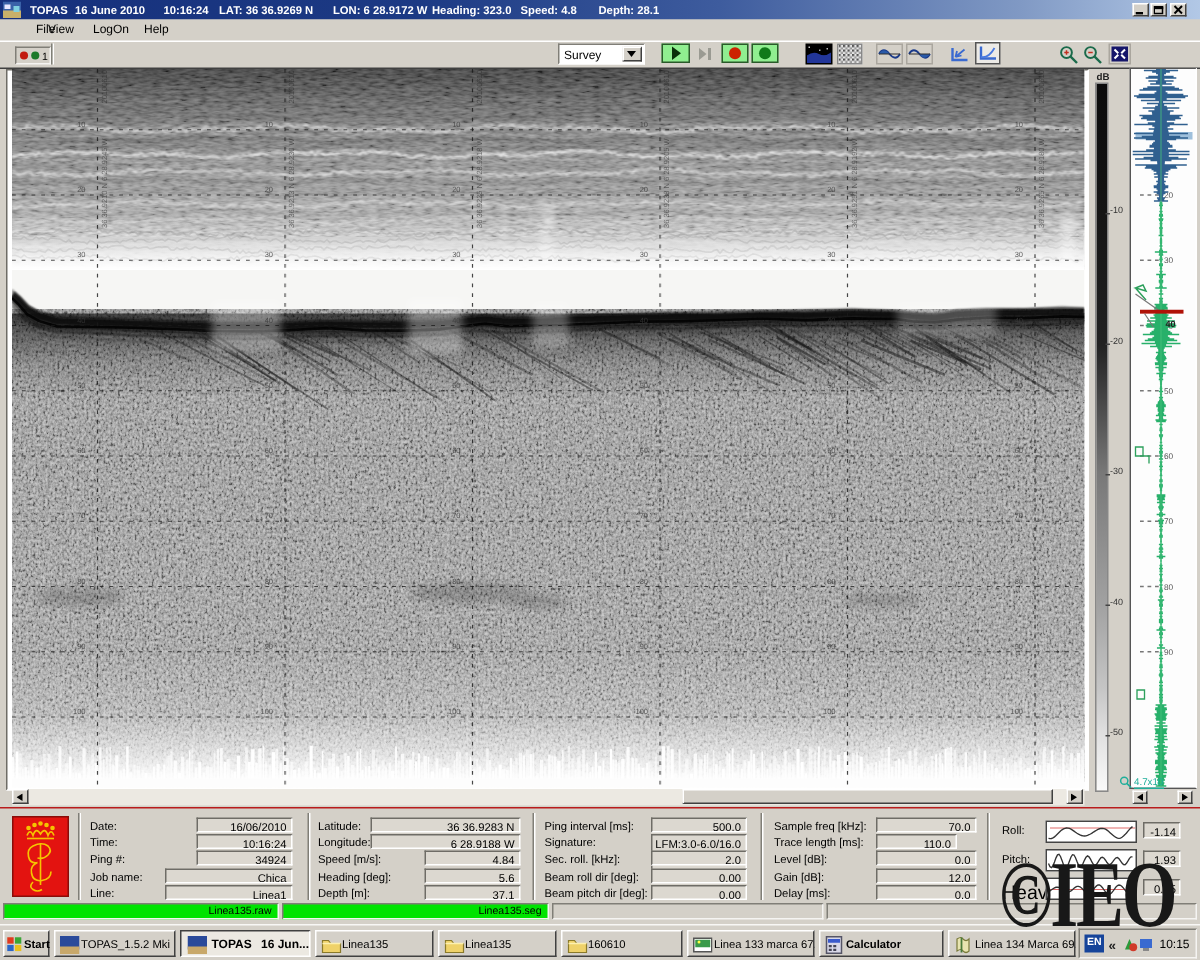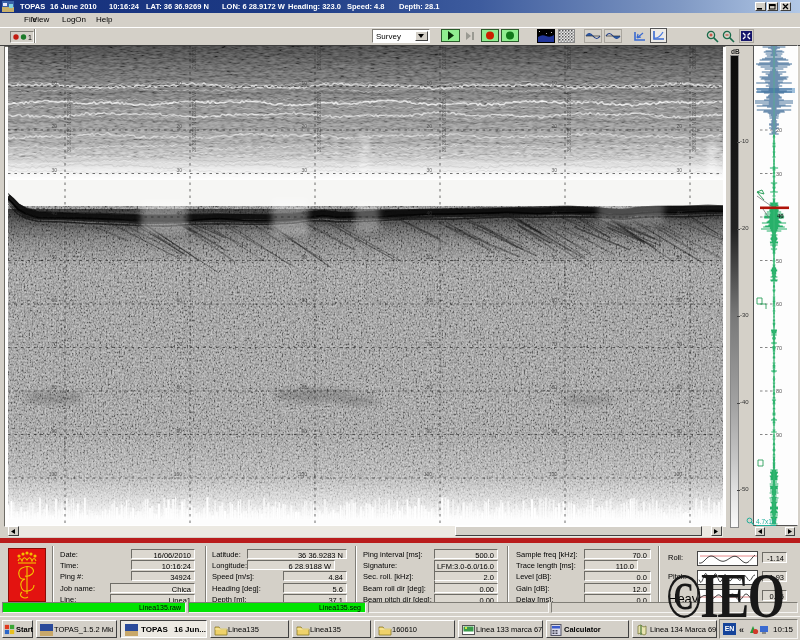--- a/index.html
+++ b/index.html
@@ -837,21 +837,21 @@
 <div class="abs" style="left:755px;top:527px;width:42px;height:10px">
   <div class="btn" style="left:0;top:0;width:10px;height:9px"></div>
   <svg class="abs" style="left:3px;top:2px" width="4" height="5">
       <path d="M4 0 L0 2.5 L4 5 Z" fill="#000"></path>
     </svg>
   <div class="btn" style="left:30px;top:0;width:10px;height:9px"></div>
   <svg class="abs" style="left:33px;top:2px" width="4" height="5">
       <path d="M0 0 L4 2.5 L0 5 Z" fill="#000"></path>
     </svg>
 </div>
-<div class="abs" style="left:0;top:538px;width:800px;height:64px;background:#d4d0c8;border-top:5px solid #b91c1c">
+<div class="abs" style="left:0;top:538px;width:800px;height:64px;background:#d4d0c8;border-top:1px solid #b91c1c">
 <svg class="abs" style="left:8px;top:5px" width="38" height="54" viewBox="0 0 38 54">
 <rect width="38" height="54" fill="#e31310"></rect>
       <rect x="0.5" y="0.5" width="37" height="53" fill="none" stroke="#8a0c08" stroke-width="1"></rect>
 <g stroke="#f5c400" fill="none" stroke-width="1.1">
 <path d="M10 13 q2 -5 4 0 q2 -6 5 -1 q3 -5 5 1 q2 -5 4 0"></path>
 <circle cx="11" cy="8" r="1" fill="#f5c400"></circle>
         <circle cx="15" cy="6" r="1" fill="#f5c400"></circle>
         <circle cx="19" cy="5" r="1" fill="#f5c400"></circle>
         <circle cx="23" cy="6" r="1" fill="#f5c400"></circle>
         <circle cx="27" cy="8" r="1" fill="#f5c400"></circle>
@@ -878,21 +878,21 @@
     </div>
 <div class="abs" style="left:60px;top:52px;font-size:7.5px;color:#000">Line:</div>
 <div class="abs sunkenw" style="left:110px;top:51px;width:85px;height:10px">
       <span style="position:absolute;right:3px;top:0.5px;font-size:7.5px;white-space:nowrap">Linea1</span>
     </div>
 <div class="abs" style="left:212px;top:7px;font-size:7.5px;color:#000">Latitude:</div>
 <div class="abs sunkenw" style="left:247px;top:6px;width:100px;height:10px">
       <span style="position:absolute;right:3px;top:0.5px;font-size:7.5px;white-space:nowrap">36 36.9283 N</span>
     </div>
 <div class="abs" style="left:212px;top:18px;font-size:7.5px;color:#000">Longitude:</div>
-<div class="abs sunkenw" style="left:247px;top:17px;width:88px;height:10px">
+<div class="abs sunkenw" style="left:247px;top:17px;width:100px;height:10px">
       <span style="position:absolute;right:3px;top:0.5px;font-size:7.5px;white-space:nowrap">6 28.9188 W</span>
     </div>
 <div class="abs" style="left:212px;top:29px;font-size:7.5px;color:#000">Speed [m/s]:</div>
 <div class="abs sunkenw" style="left:283px;top:28px;width:64px;height:10px">
       <span style="position:absolute;right:3px;top:0.5px;font-size:7.5px;white-space:nowrap">4.84</span>
     </div>
 <div class="abs" style="left:212px;top:41px;font-size:7.5px;color:#000">Heading [deg]:</div>
 <div class="abs sunkenw" style="left:283px;top:40px;width:64px;height:10px">
       <span style="position:absolute;right:3px;top:0.5px;font-size:7.5px;white-space:nowrap">5.6</span>
     </div>

